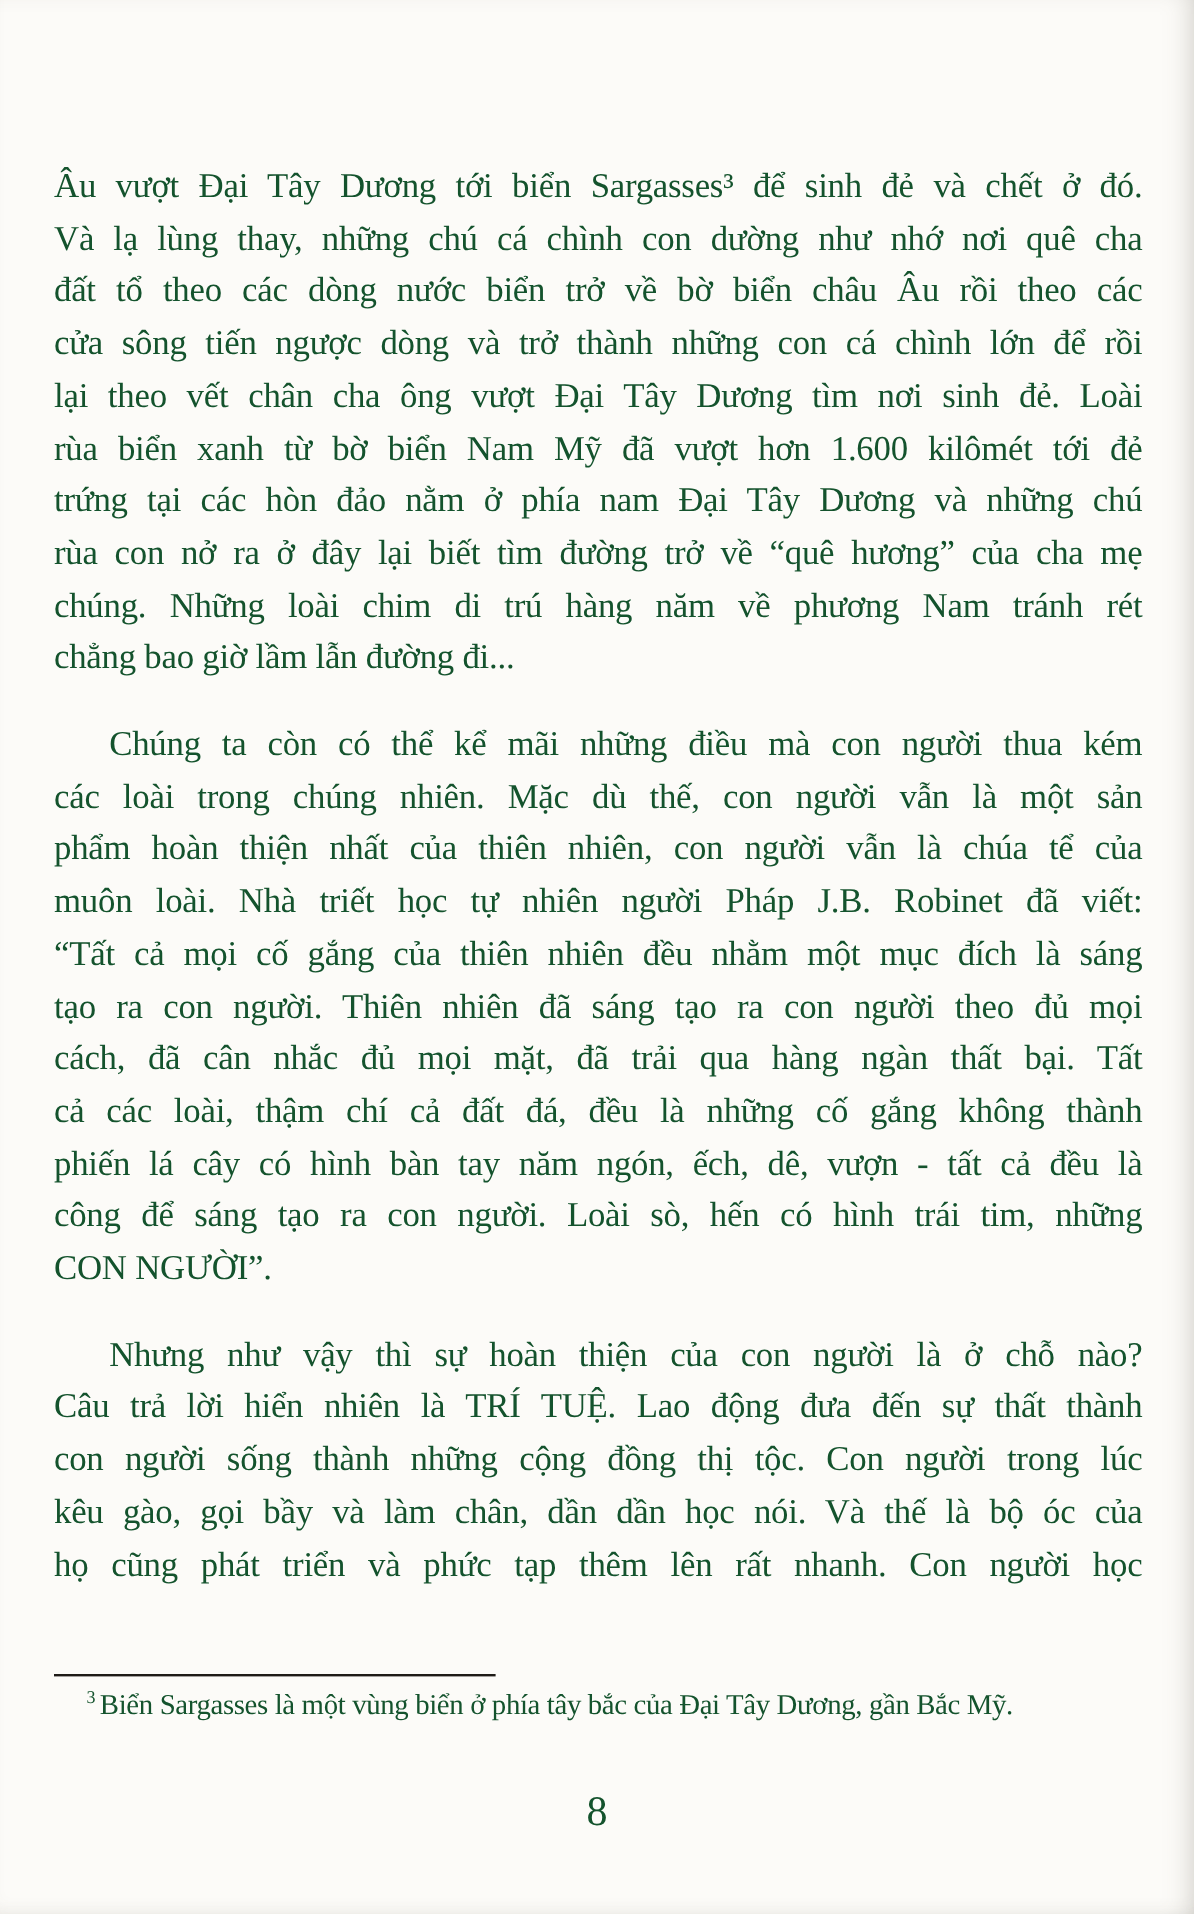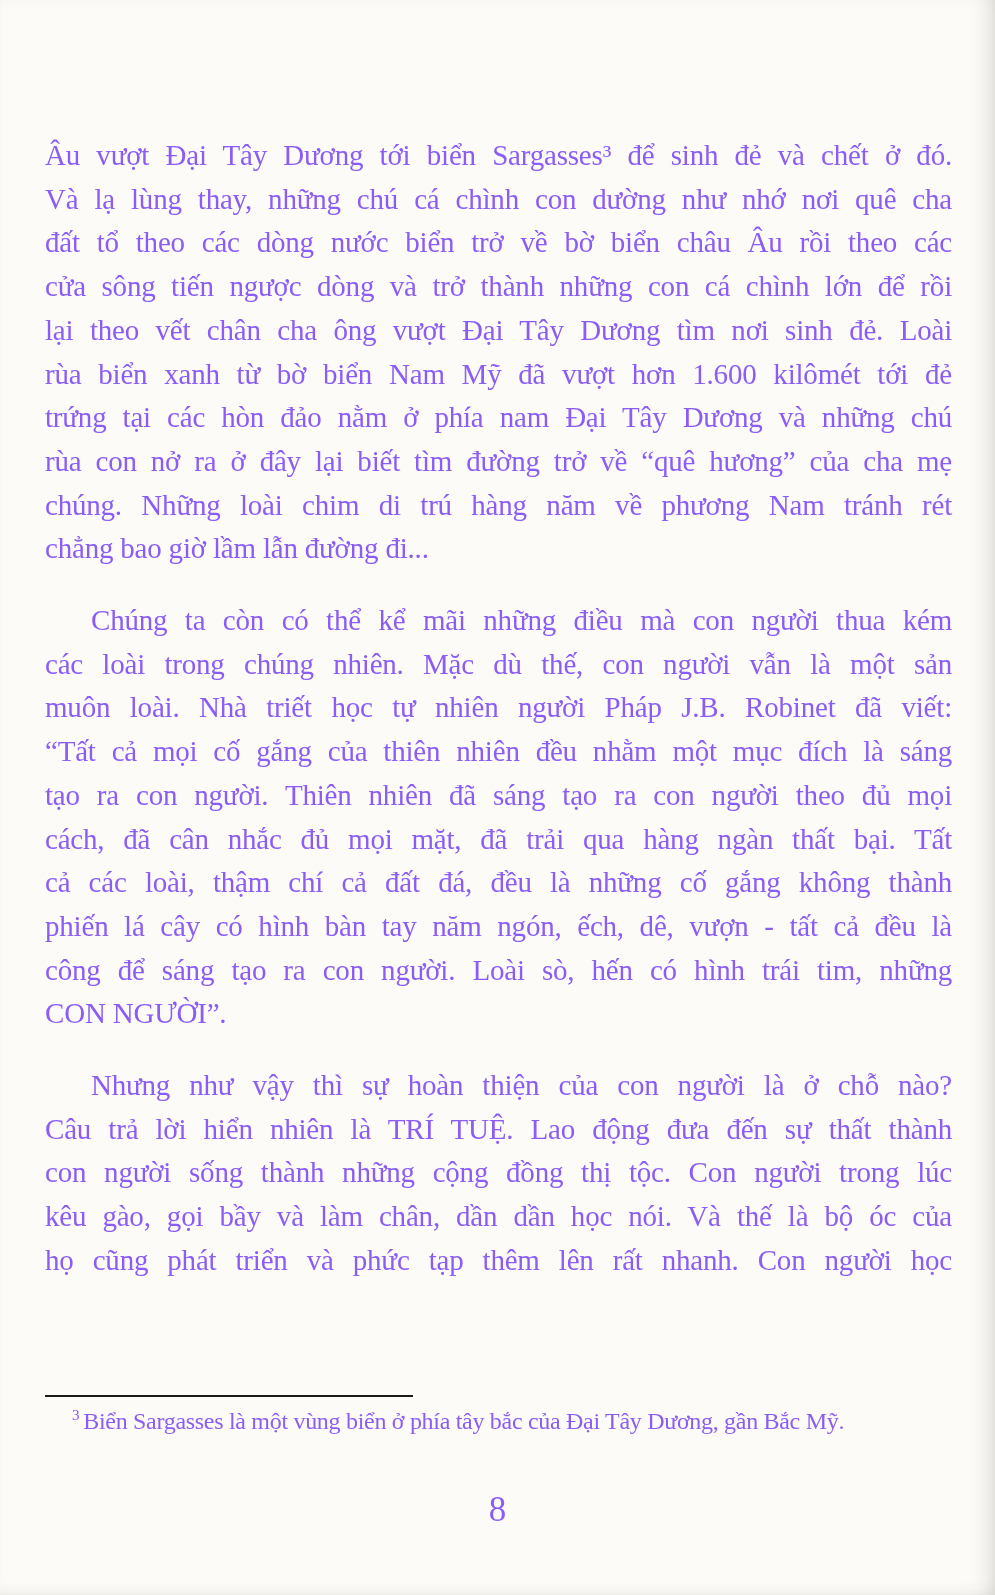--- a/index.html
+++ b/index.html
@@ -10,21 +10,21 @@
   .page {
     position: relative;
     width: 995px;
     height: 1595px;
     margin: 0 auto;
     background: #fcfbf8;
     overflow: hidden;
     box-shadow: inset -16px 0 26px -18px rgba(95, 90, 78, 0.35),
                 inset 0 -10px 20px -16px rgba(95, 90, 78, 0.18);
     font-family: "Liberation Serif", "DejaVu Serif", serif;
-    color: #8b5cf6;
+    color: #14532d;
   }
   .text-block {
     position: absolute;
     left: 45px;
     top: 134px;
     width: 907px;
     font-size: 29px;
     line-height: 43.7px;
     letter-spacing: -0.2px;
   }
@@ -88,20 +88,21 @@
         <div class="line full">lại theo vết chân cha ông vượt Đại Tây Dương tìm nơi sinh đẻ. Loài</div>
         <div class="line full">rùa biển xanh từ bờ biển Nam Mỹ đã vượt hơn 1.600 kilômét tới đẻ</div>
         <div class="line full">trứng tại các hòn đảo nằm ở phía nam Đại Tây Dương và những chú</div>
         <div class="line full">rùa con nở ra ở đây lại biết tìm đường trở về “quê hương” của cha mẹ</div>
         <div class="line full">chúng. Những loài chim di trú hàng năm về phương Nam tránh rét</div>
         <div class="line">chẳng bao giờ lầm lẫn đường đi...</div>
       </div>
       <div class="para indent">
         <div class="line full">Chúng ta còn có thể kể mãi những điều mà con người thua kém</div>
         <div class="line full">các loài trong chúng nhiên. Mặc dù thế, con người vẫn là một sản</div>
+        <div class="line full">phẩm hoàn thiện nhất của thiên nhiên, con người vẫn là chúa tể của</div>
         <div class="line full">muôn loài. Nhà triết học tự nhiên người Pháp J.B. Robinet đã viết:</div>
         <div class="line full">“Tất cả mọi cố gắng của thiên nhiên đều nhằm một mục đích là sáng</div>
         <div class="line full">tạo ra con người. Thiên nhiên đã sáng tạo ra con người theo đủ mọi</div>
         <div class="line full">cách, đã cân nhắc đủ mọi mặt, đã trải qua hàng ngàn thất bại. Tất</div>
         <div class="line full">cả các loài, thậm chí cả đất đá, đều là những cố gắng không thành</div>
         <div class="line full">phiến lá cây có hình bàn tay năm ngón, ếch, dê, vượn - tất cả đều là</div>
         <div class="line full">công để sáng tạo ra con người. Loài sò, hến có hình trái tim, những</div>
         <div class="line">CON NGƯỜI”.</div>
       </div>
       <div class="para indent">

